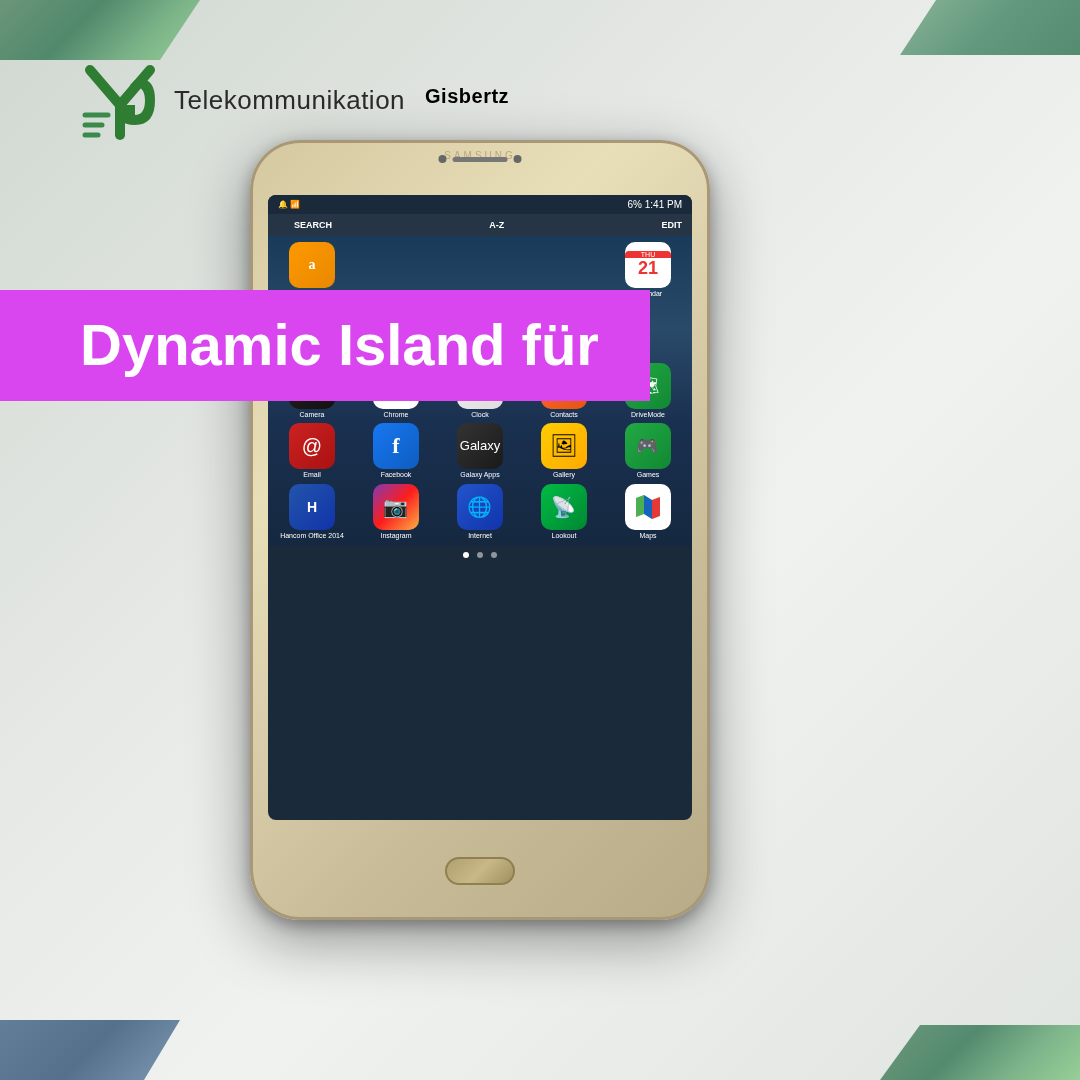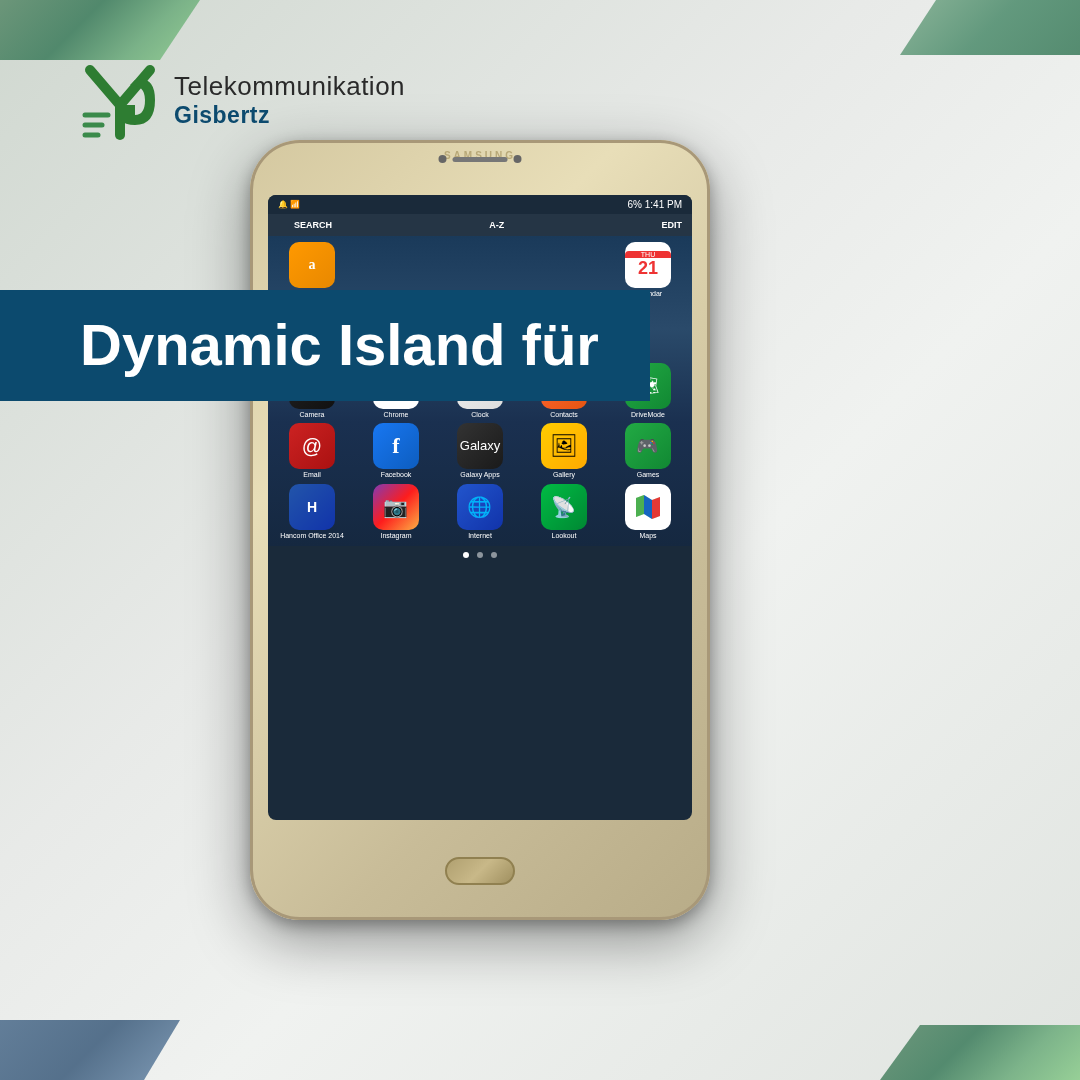--- a/index.html
+++ b/index.html
@@ -67,33 +67,33 @@
       z-index: 10;
     }
 
     .logo-icon {
       width: 80px;
       height: 80px;
     }
 
     .logo-text {
       display: flex;
-      flex-direction: column;
+      gap: 20px;
     }
 
     .logo-text-top {
       font-size: 26px;
       color: #2a2a2a;
       font-weight: 400;
       letter-spacing: 0.5px;
     }
 
     .logo-text-bottom {
-      font-size: 23px;
-      color: #0c4a6e;
+      font-size: 20px;
+      color: #000000;
       font-weight: 700;
       letter-spacing: 0.5px;
     }
 
     
     .phone-container {
       position: absolute;
       top: 140px;
       left: 250px;
       width: 460px;
@@ -218,21 +218,21 @@
     .icon-internet { background: linear-gradient(135deg, #2255cc, #1133aa); }
     .icon-lookout { background: linear-gradient(135deg, #00bb44, #008833); }
     .icon-maps { background: #fff; }
 
     
     .headline-banner {
       position: absolute;
       top: 290px;
       left: 0;
       width: 650px;
-      background: #0c4a6e;
+      background: #d946ef;
       padding: 22px 50px 22px 80px;
       z-index: 20;
     }
 
     .headline-text {
       font-size: 58px;
       font-weight: 900;
       color: #fff;
       line-height: 1.15;
       font-family: Arial Black, Arial, sans-serif;
@@ -286,21 +286,21 @@
 </div>
 
 <div class="phone-container">
   <div class="phone-frame">
 
     <div style="position:absolute;top:15px;left:50%;transform:translateX(-50%);display:flex;align-items:center;gap:6px;z-index:2;">
       <div style="width:8px;height:8px;border-radius:50%;background:#666;"></div>
       <div style="width:55px;height:5px;border-radius:3px;background:#777;"></div>
       <div style="width:8px;height:8px;border-radius:50%;background:#666;"></div>
     </div>
-    <div style="position:absolute;top:10px;left:50%;transform:translateX(-50%);font-size:10px;color:#b8a878;letter-spacing:3px;font-weight:700;">SAMSUNG</div>
+    <div style="position:absolute;top:10px;left:50%;transform:translateX(-50%);font-size:10px;color:#b8a878;letter-spacing:3px;font-weight:400;">SAMSUNG</div>
 
     <div class="phone-screen">
 
       <div class="screen-status-bar">
         <span style="font-size:8px;">🔔 📶</span>
         <span style="font-size:10px;">6% 1:41 PM</span>
       </div>
 
       <div class="screen-search-bar">
         <span class="search-btn">SEARCH</span>

